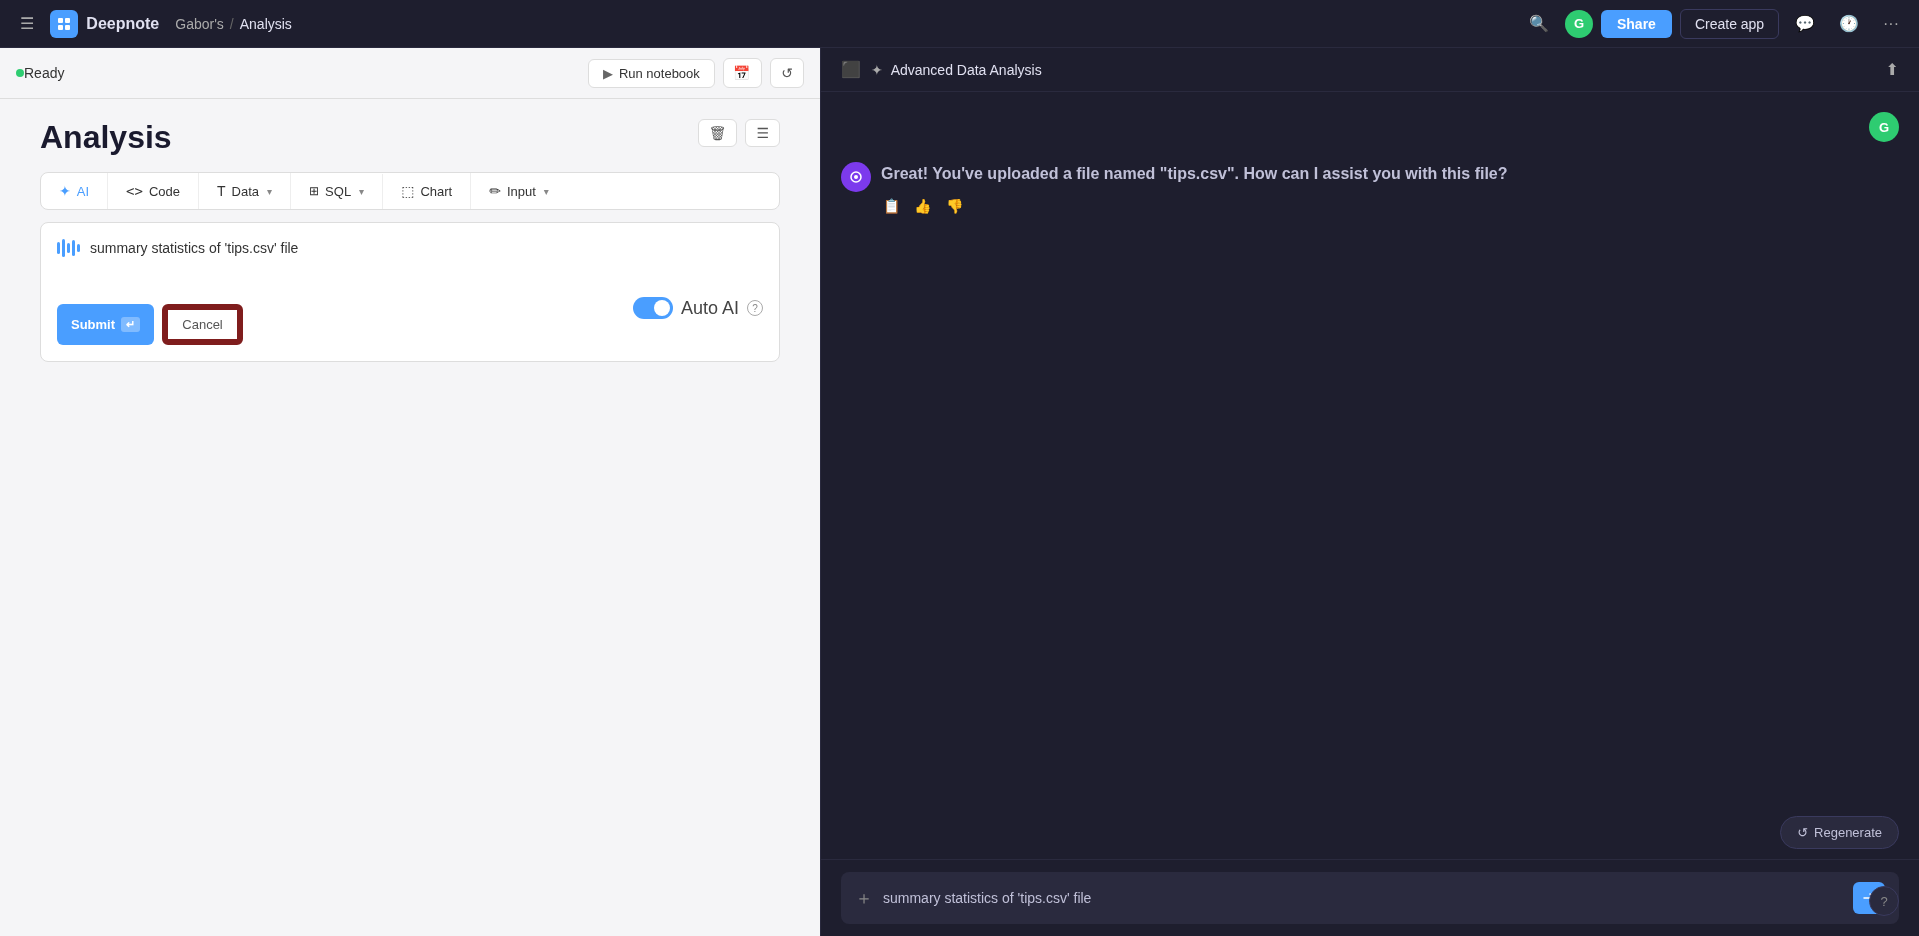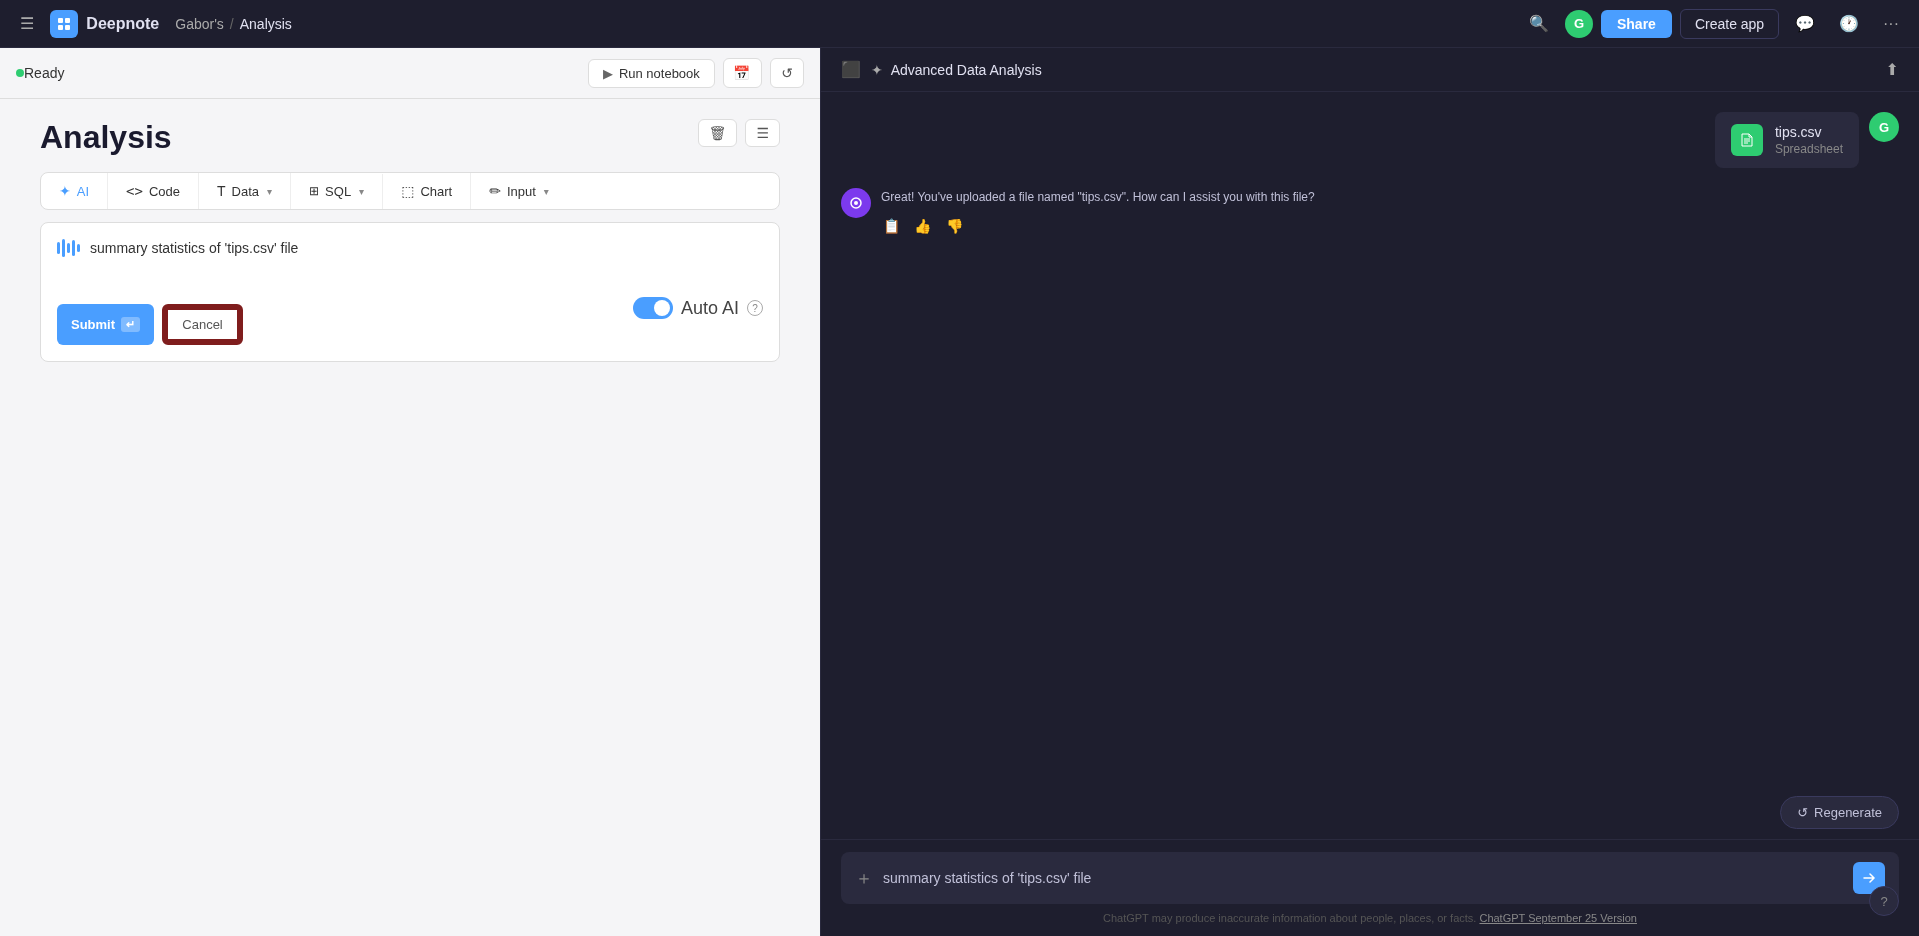--- a/index.html
+++ b/index.html
@@ -141,21 +141,21 @@
     }
     .file-icon { width: 32px; height: 32px; background: #2ecc71; border-radius: 6px; display: flex; align-items: center; justify-content: center; }
     .file-icon svg { fill: white; }
     .file-info .file-name { color: #e0e0f0; font-size: 14px; font-weight: 500; }
     .file-info .file-type { color: #888; font-size: 12px; margin-top: 2px; }
 
     
     .ai-msg { display: flex; gap: 10px; align-items: flex-start; }
     .ai-avatar { width: 30px; height: 30px; border-radius: 50%; background: #7c3aed; display: flex; align-items: center; justify-content: center; flex-shrink: 0; }
     .ai-avatar svg { fill: white; }
-    .ai-bubble { color: #c0c0d8; font-size: 12px; line-height: 1.5; max-width: 700px; }
+    .ai-bubble { color: #c0c0d8; font-size: 16px; line-height: 1.5; max-width: 700px; font-weight: bold; }
     .ai-actions { display: flex; gap: 10px; margin-top: 10px; }
     .ai-action-btn { background: transparent; border: none; color: #666; cursor: pointer; font-size: 14px; padding: 2px; }
 
     
     .regenerate-area { display: flex; justify-content: flex-end; padding: 10px 20px; flex-shrink: 0; }
     .regenerate-btn {
       display: flex; align-items: center; gap: 6px;
       background: #2a2a3e; color: #c0c0d8; border: 1px solid #3a3a5e;
       border-radius: 20px; padding: 8px 16px; font-size: 13px; cursor: pointer;
     }
@@ -308,35 +308,20 @@
           <span class="ai-title-icon">✦</span>
           <span class="ai-title">Advanced Data Analysis</span>
         </div>
       </div>
       <button class="share-icon-btn">⬆</button>
     </div>
 
     <div class="ai-messages">
 
       <div class="user-msg">
-        <div class="file-attachment">
-          <div class="file-icon">
-            <svg width="16" height="16" viewBox="0 0 16 16">
-                <path d="M3 2h7l3 3v9H3V2z" stroke="white" stroke-width="1" fill="none"></path>
-                <polyline points="10,2 10,5 13,5" stroke="white" stroke-width="1" fill="none"></polyline>
-                <line x1="5" y1="7" x2="11" y2="7" stroke="white" stroke-width="1"></line>
-                <line x1="5" y1="9" x2="11" y2="9" stroke="white" stroke-width="1"></line>
-                <line x1="5" y1="11" x2="9" y2="11" stroke="white" stroke-width="1"></line>
-              </svg>
-          </div>
-          <div class="file-info">
-            <div class="file-name">tips.csv</div>
-            <div class="file-type">Spreadsheet</div>
-          </div>
-        </div>
         <div class="user-avatar">G</div>
       </div>
 
       <div class="ai-msg">
         <div class="ai-avatar">
           <svg width="14" height="14" viewBox="0 0 14 14" fill="white">
               <circle cx="7" cy="7" r="5" stroke="white" stroke-width="1.5" fill="none"></circle>
               <circle cx="7" cy="7" r="2" fill="white"></circle>
             </svg>
         </div>
@@ -362,23 +347,19 @@
     <div class="ai-input-area">
       <div class="ai-input-bar">
         <button class="ai-plus-btn">＋</button>
         <input class="ai-chat-input" type="text" value="summary statistics of 'tips.csv' file" style="">
         <button class="ai-send-btn">
           <svg width="14" height="14" viewBox="0 0 14 14" fill="white">
               <path d="M2 7 L12 7 M8 3 L12 7 L8 11" stroke="white" stroke-width="1.5" fill="none" stroke-linecap="round"></path>
             </svg>
         </button>
       </div>
-      <div class="ai-footer-note">
-        <span>ChatGPT may produce inaccurate information about people, places, or facts.</span>
-        <a href="#">ChatGPT September 25 Version</a>
-      </div>
     </div>
 
     <div class="ai-help-btn">?</div>
 
   </div>
 
 </div>
 
 </body></html>

